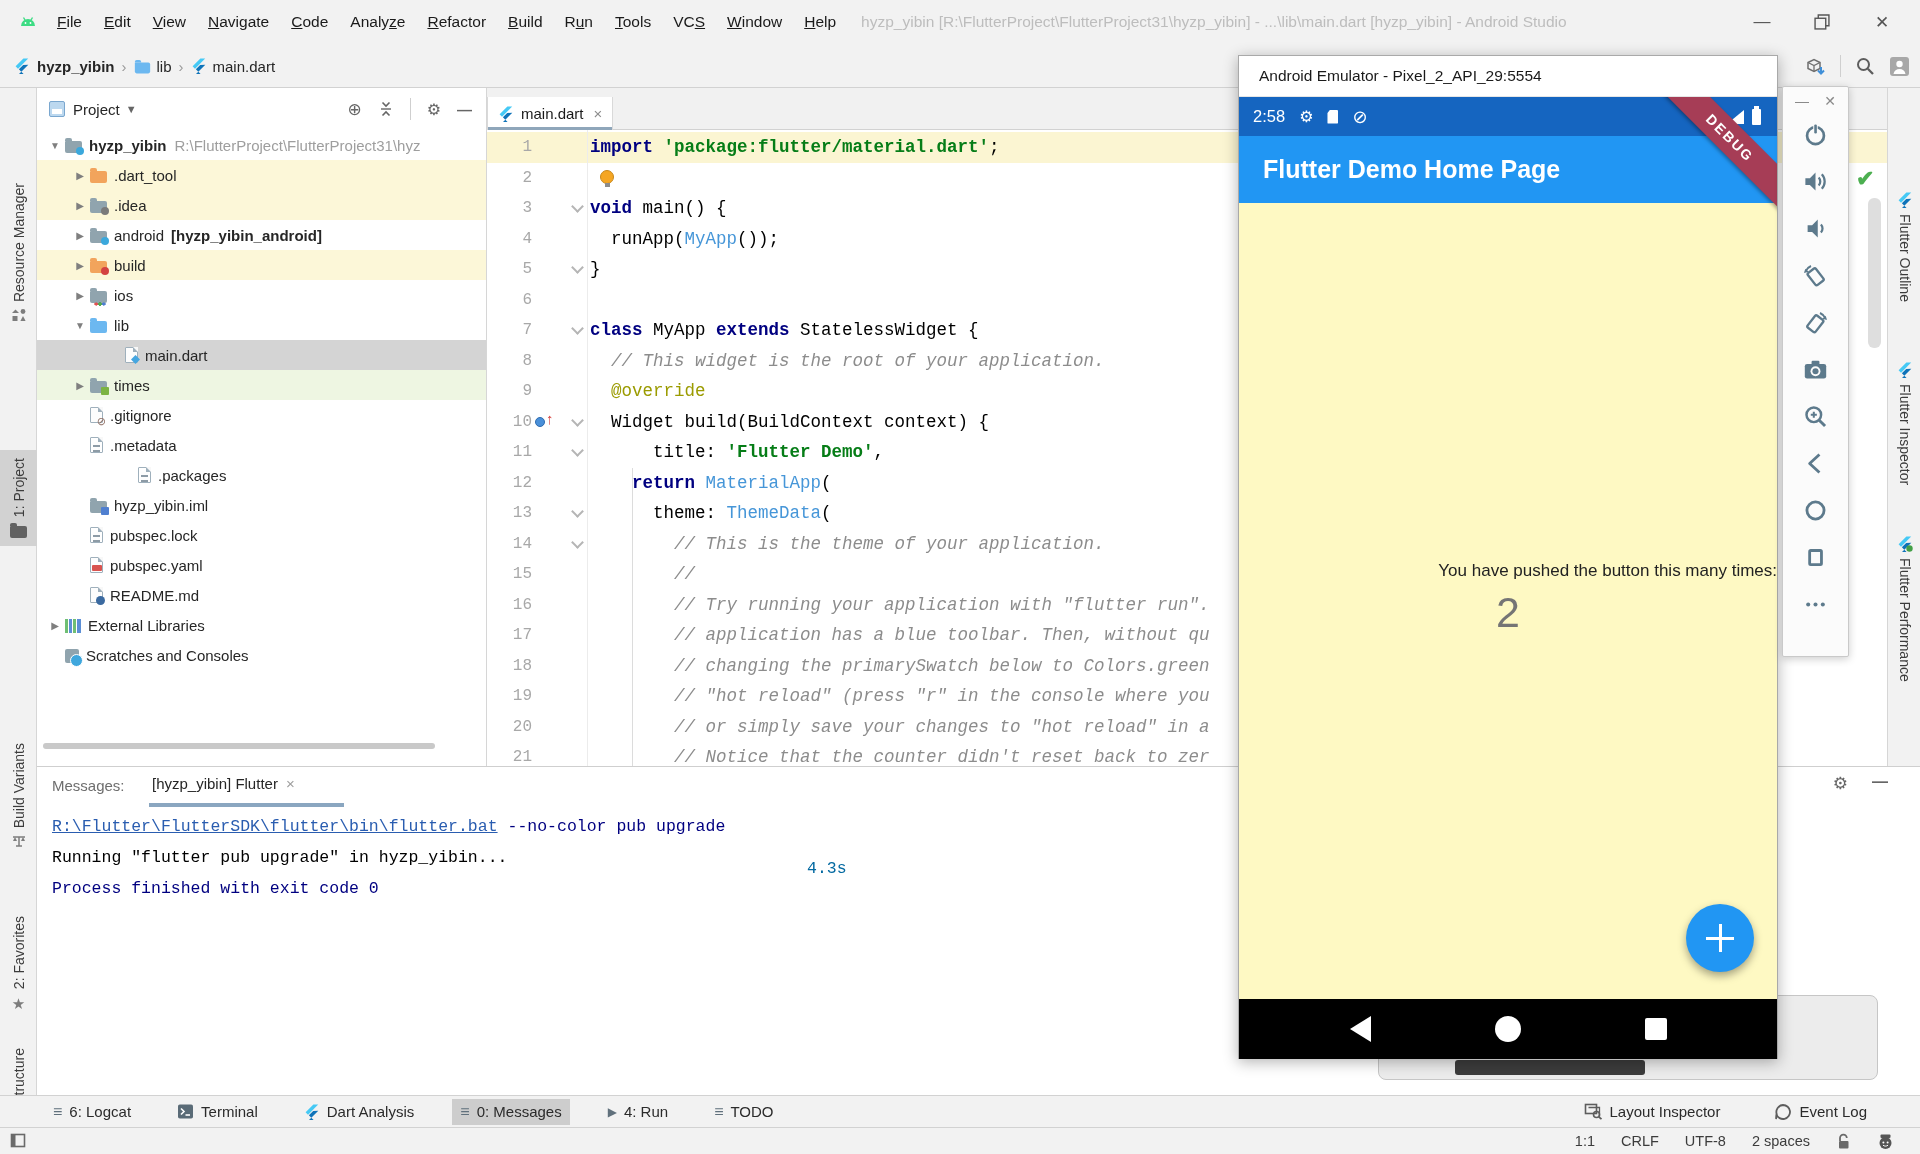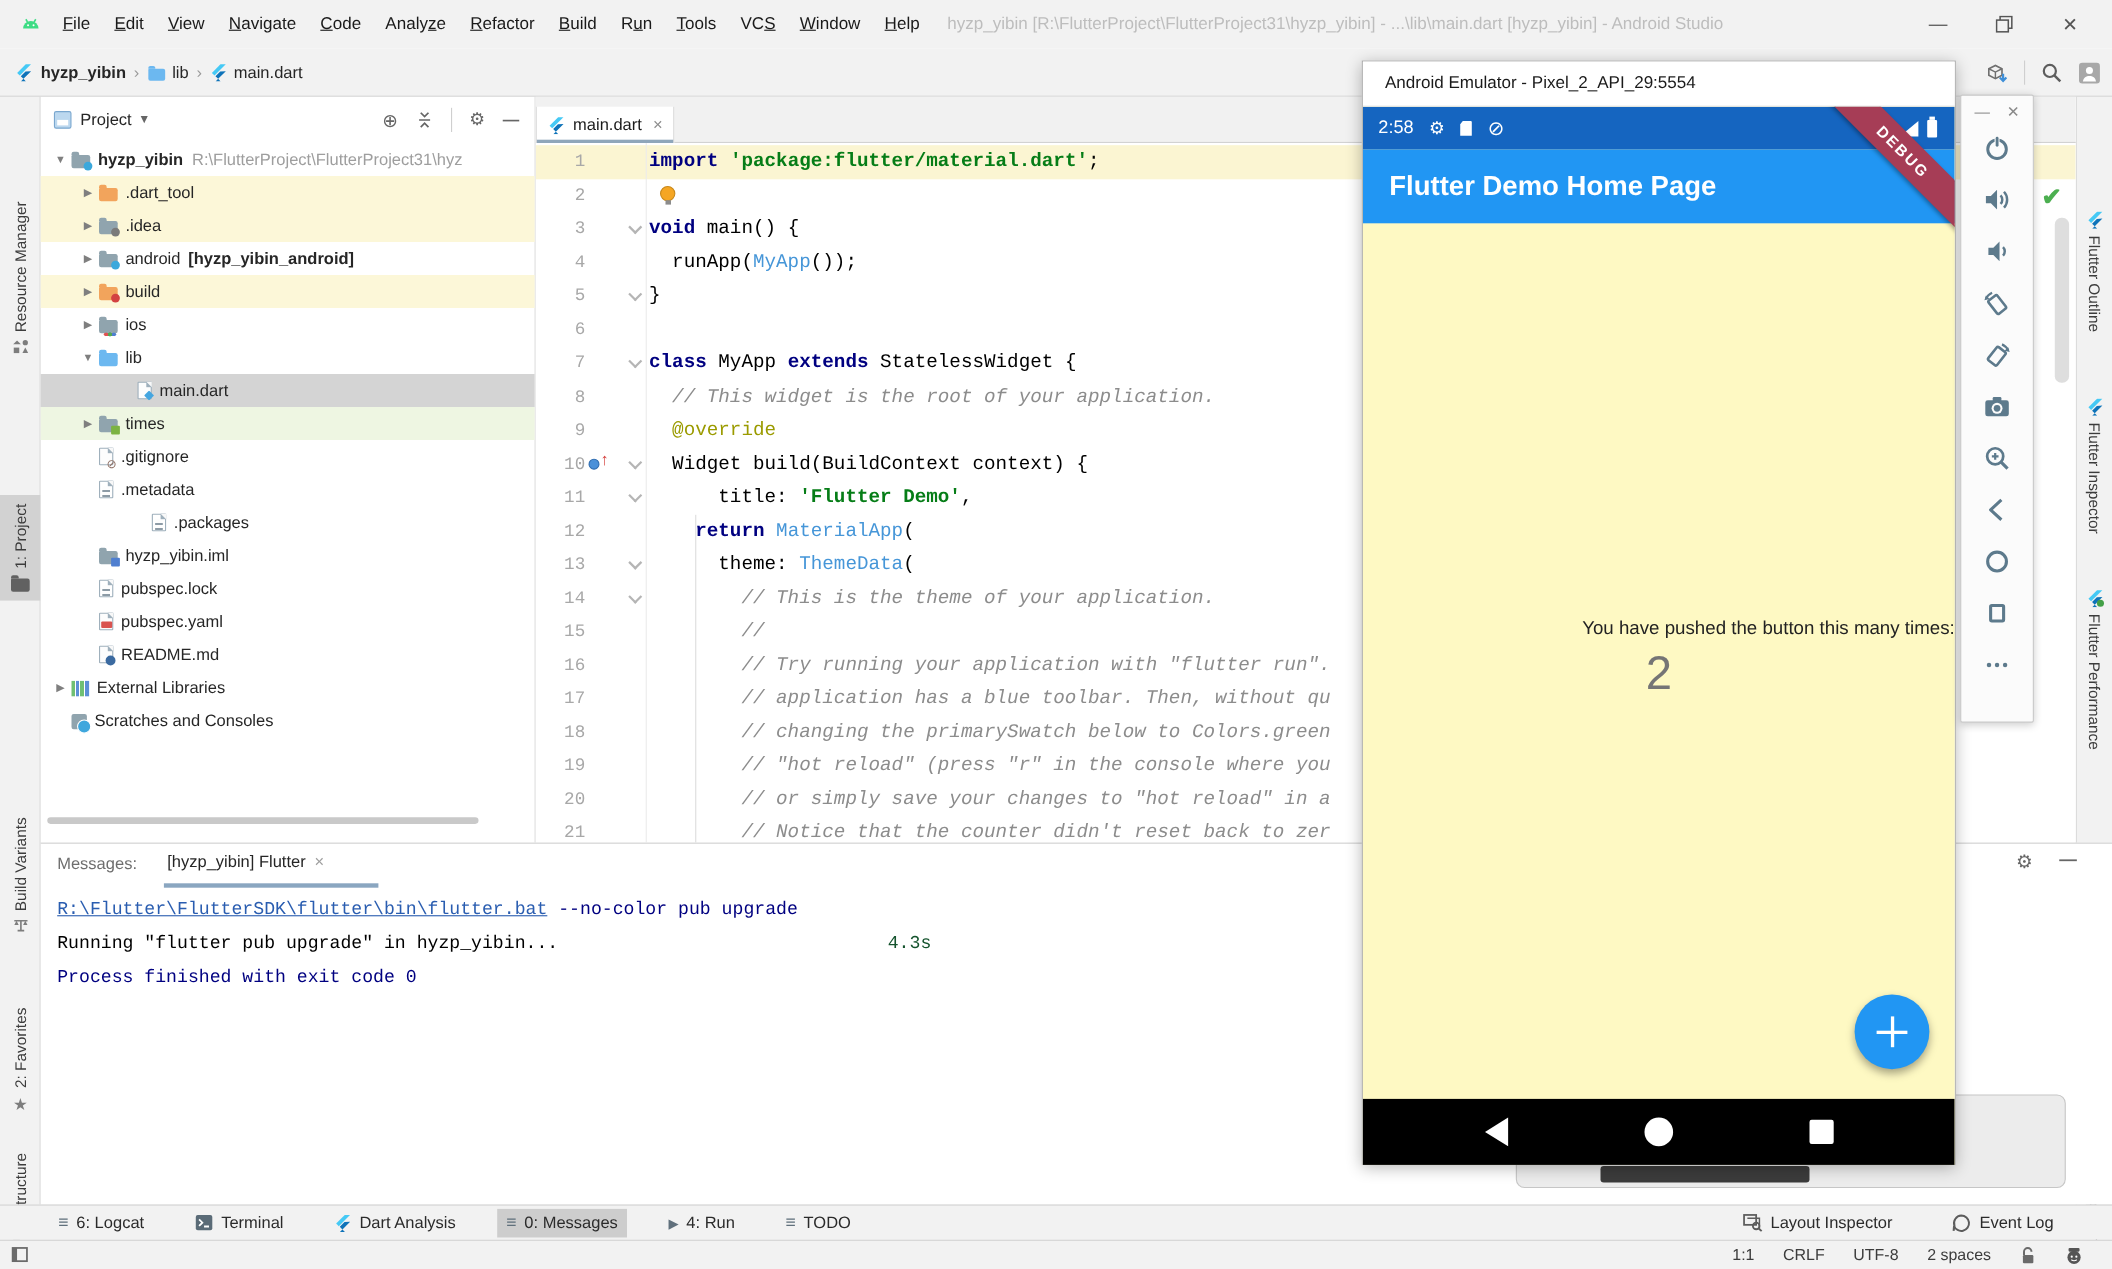--- a/index.html
+++ b/index.html
@@ -119,21 +119,21 @@
   .msg-tab{position:absolute;left:115px;top:8px;display:flex;align-items:center;font-size:15px;color:#262626;}
   .msg-tab .close{margin-left:8px;color:#9e9e9e;}
   .msg-underline{position:absolute;left:112px;top:36px;width:195px;height:4px;background:#8aa6c0;}
   .msg-actions{position:absolute;right:32px;top:6px;display:flex;gap:24px;color:#666;}
   .msg-body{position:absolute;left:15px;top:44px;font-family:"Liberation Mono",monospace;font-size:16.5px;font-weight:500;}
   .msg-line{height:31px;line-height:31px;white-space:pre;position:relative;width:900px;}
   .msg-link{color:#2a5db0;text-decoration:underline;}
   .msg-rest{color:#000080;}
   .msg-plain{color:#000;}
   .msg-info{color:#000080;}
-  .msg-time{position:absolute;left:755px;color:#14532d;}
+  .msg-time{position:absolute;left:755px;color:#0369a1;margin-top:11px;}
   
   .bottombar{position:absolute;left:0;top:1095px;width:1920px;height:32px;background:#f2f2f2;border-top:1px solid #d2d2d2;display:flex;align-items:center;}
   .bb-left{display:flex;align-items:center;gap:30px;margin-left:45px;}
   .bb-right{margin-left:auto;display:flex;align-items:center;gap:38px;padding-right:45px;}
   .bb-item{display:flex;align-items:center;gap:7px;font-size:15px;color:#2b2b2b;height:26px;padding:0 8px;}
   .bb-item.active{background:#cdcdcd;}
   .txt-icon{color:#60707c;font-size:16px;line-height:1;}
   .statusbar{position:absolute;left:0;top:1127px;width:1920px;height:27px;background:#f2f2f2;border-top:1px solid #d2d2d2;display:flex;align-items:center;font-size:14.5px;color:#3c3c3c;}
   .sb-left{margin-left:10px;display:flex;align-items:center;}
   .sb-right{margin-left:auto;display:flex;align-items:center;gap:26px;padding-right:26px;}

